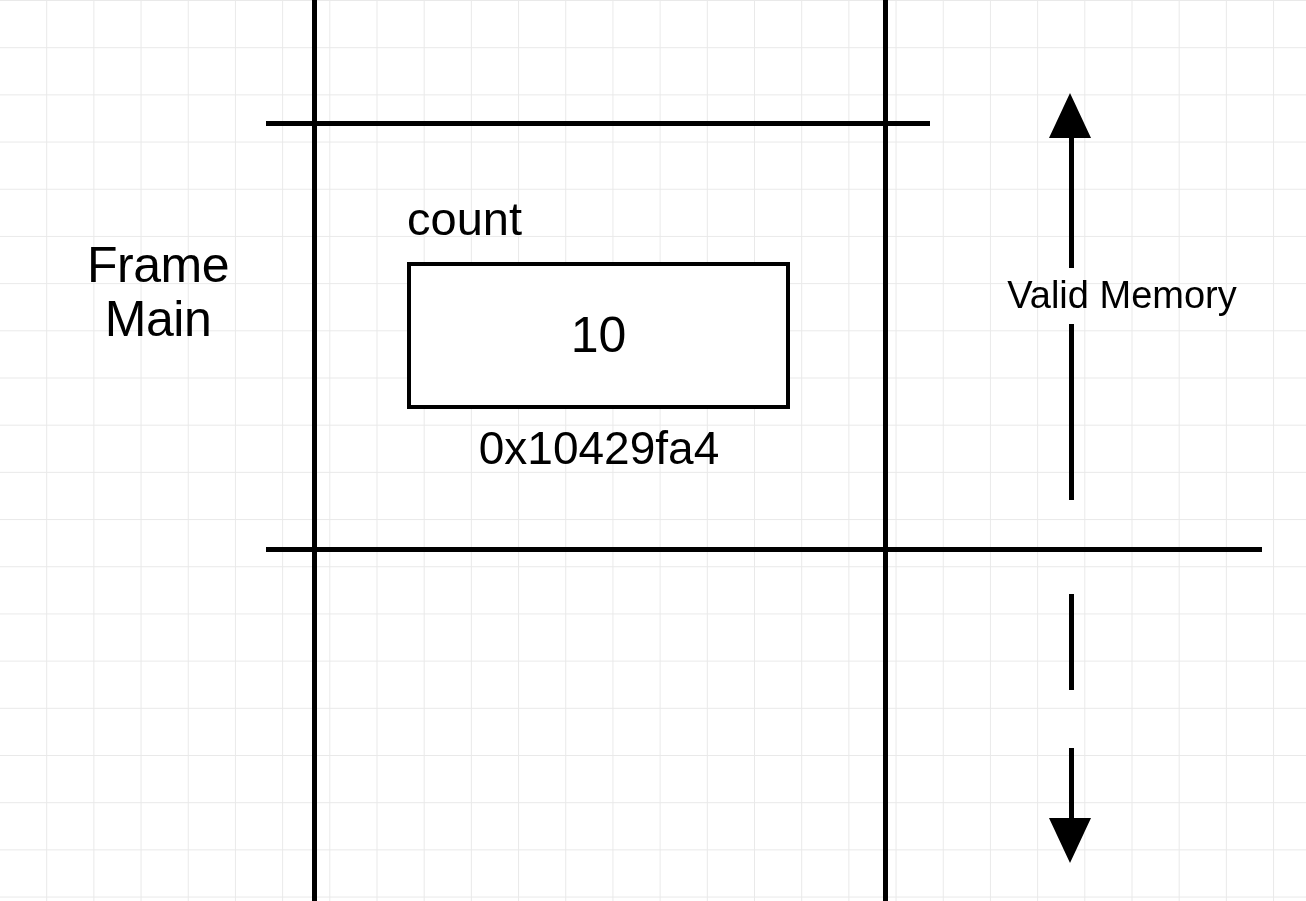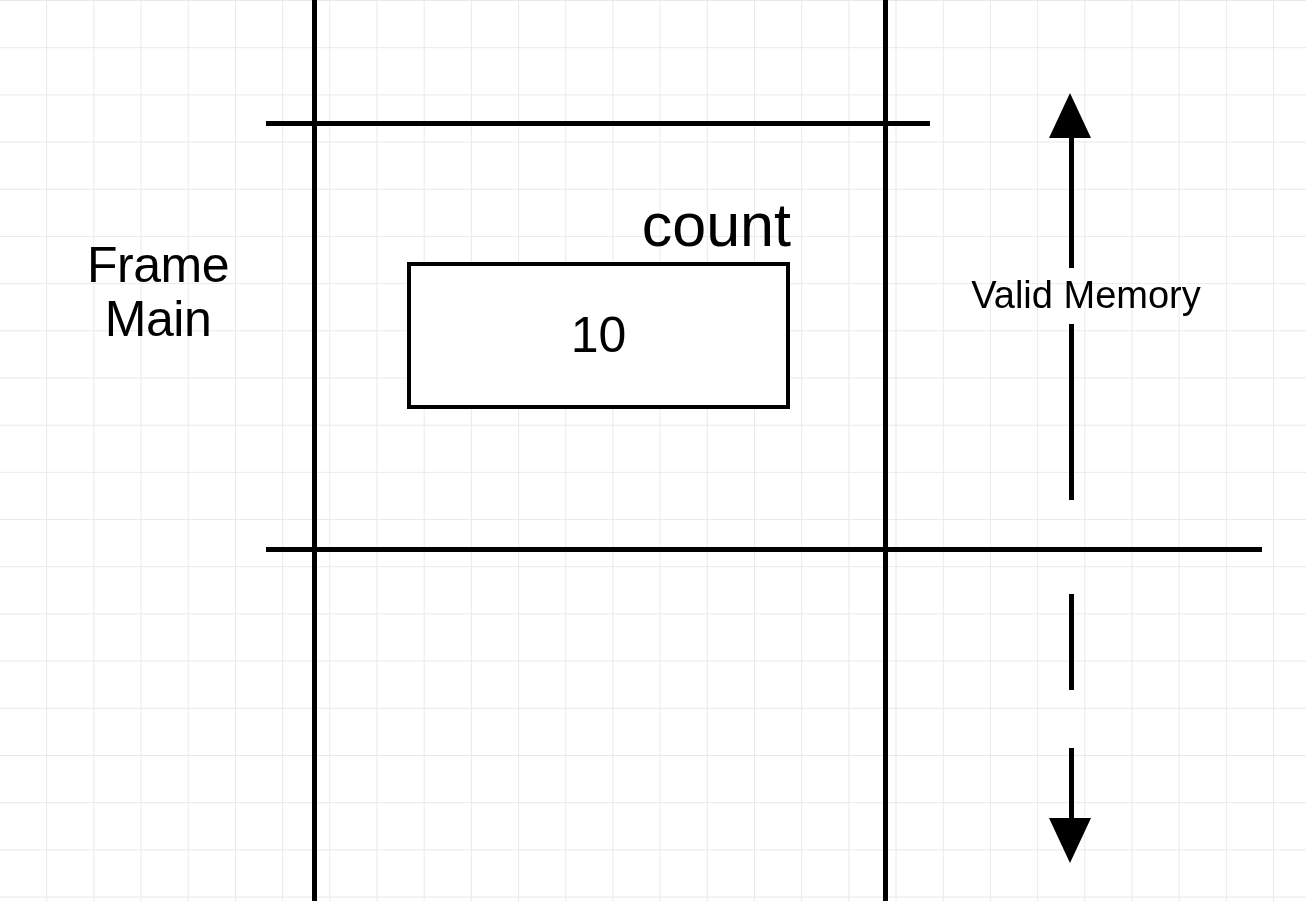--- a/index.html
+++ b/index.html
@@ -51,22 +51,22 @@
     white-space: nowrap;
   }
   #main-frame-label .mf-line { display: block; }
 
   
   #variable-name {
     position: absolute;
     left: 407px;
     top: 195px;
     width: 384px;
-    text-align: right;
-    font-size: 61px;
+    text-align: left;
+    font-size: 47px;
     line-height: 1;
   }
   #variable-box {
     position: absolute;
     left: 407px;
     top: 262px;
     width: 383px;
     height: 147px;
     box-sizing: border-box;
     border: 4px solid #000000;
@@ -115,21 +115,21 @@
   #invalid-arrow-head      { left: 1049px; top: 818px; }
 
   .memory-label {
     position: absolute;
     text-align: center;
     font-size: 38px;
     line-height: 1;
     white-space: nowrap;
     background: transparent;
   }
-  #valid-memory-label   { left: 936px;  top: 276px; width: 300px; }
+  #valid-memory-label   { left: 972px;  top: 276px; width: 300px; }
   #invalid-memory-label { left: 920px;  top: 700px; width: 310px; }
 </style>
 </head>
 <body>
 
 <div id="canvas">
 
   <div class="vline" id="frame-left-wall"></div>
   <div class="vline" id="frame-right-wall"></div>
   <div class="hline" id="frame-top-edge"></div>
@@ -139,20 +139,21 @@
     <span class="mf-line">Frame</span>
     <span class="mf-line">Main</span>
   </div>
 
   <div id="variable-name">count</div>
 
   <div id="variable-box">
     <span id="variable-value">10</span>
   </div>
 
+  <div id="variable-address">0x10429fa4</div>
 
   <div class="arrow-head up" id="valid-arrow-head"></div>
   <div class="arrow-shaft" id="valid-arrow-shaft-top"></div>
   <div class="arrow-shaft" id="valid-arrow-shaft-bot"></div>
   <div class="memory-label" id="valid-memory-label">Valid Memory</div>
 
   <div class="arrow-shaft" id="invalid-arrow-shaft-top"></div>
   <div class="arrow-shaft" id="invalid-arrow-shaft-bot"></div>
   <div class="arrow-head down" id="invalid-arrow-head"></div>
 

